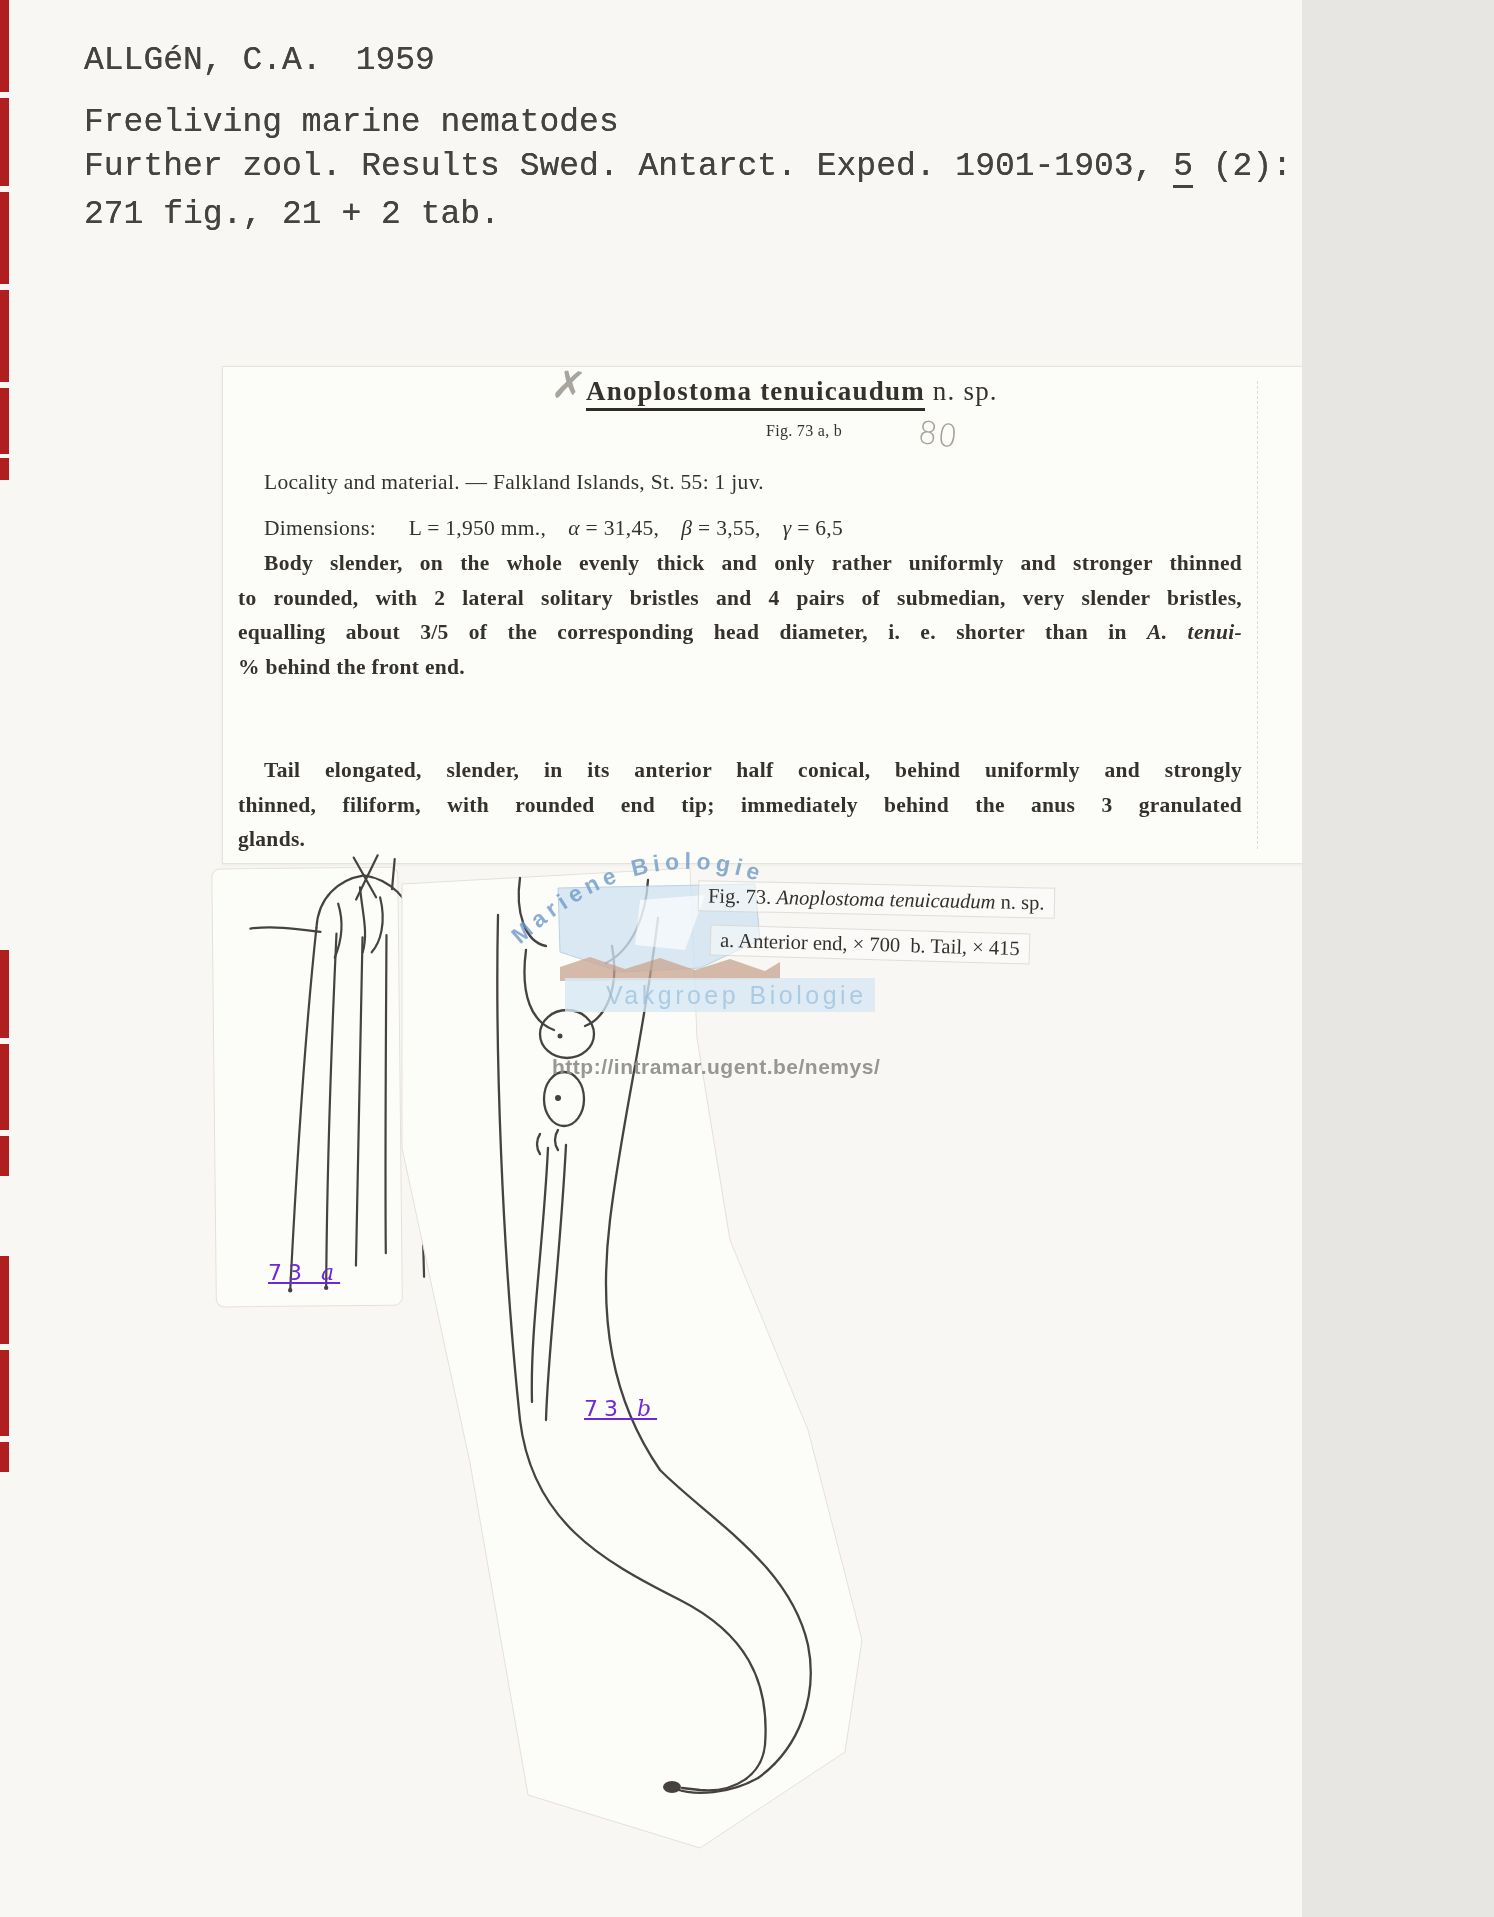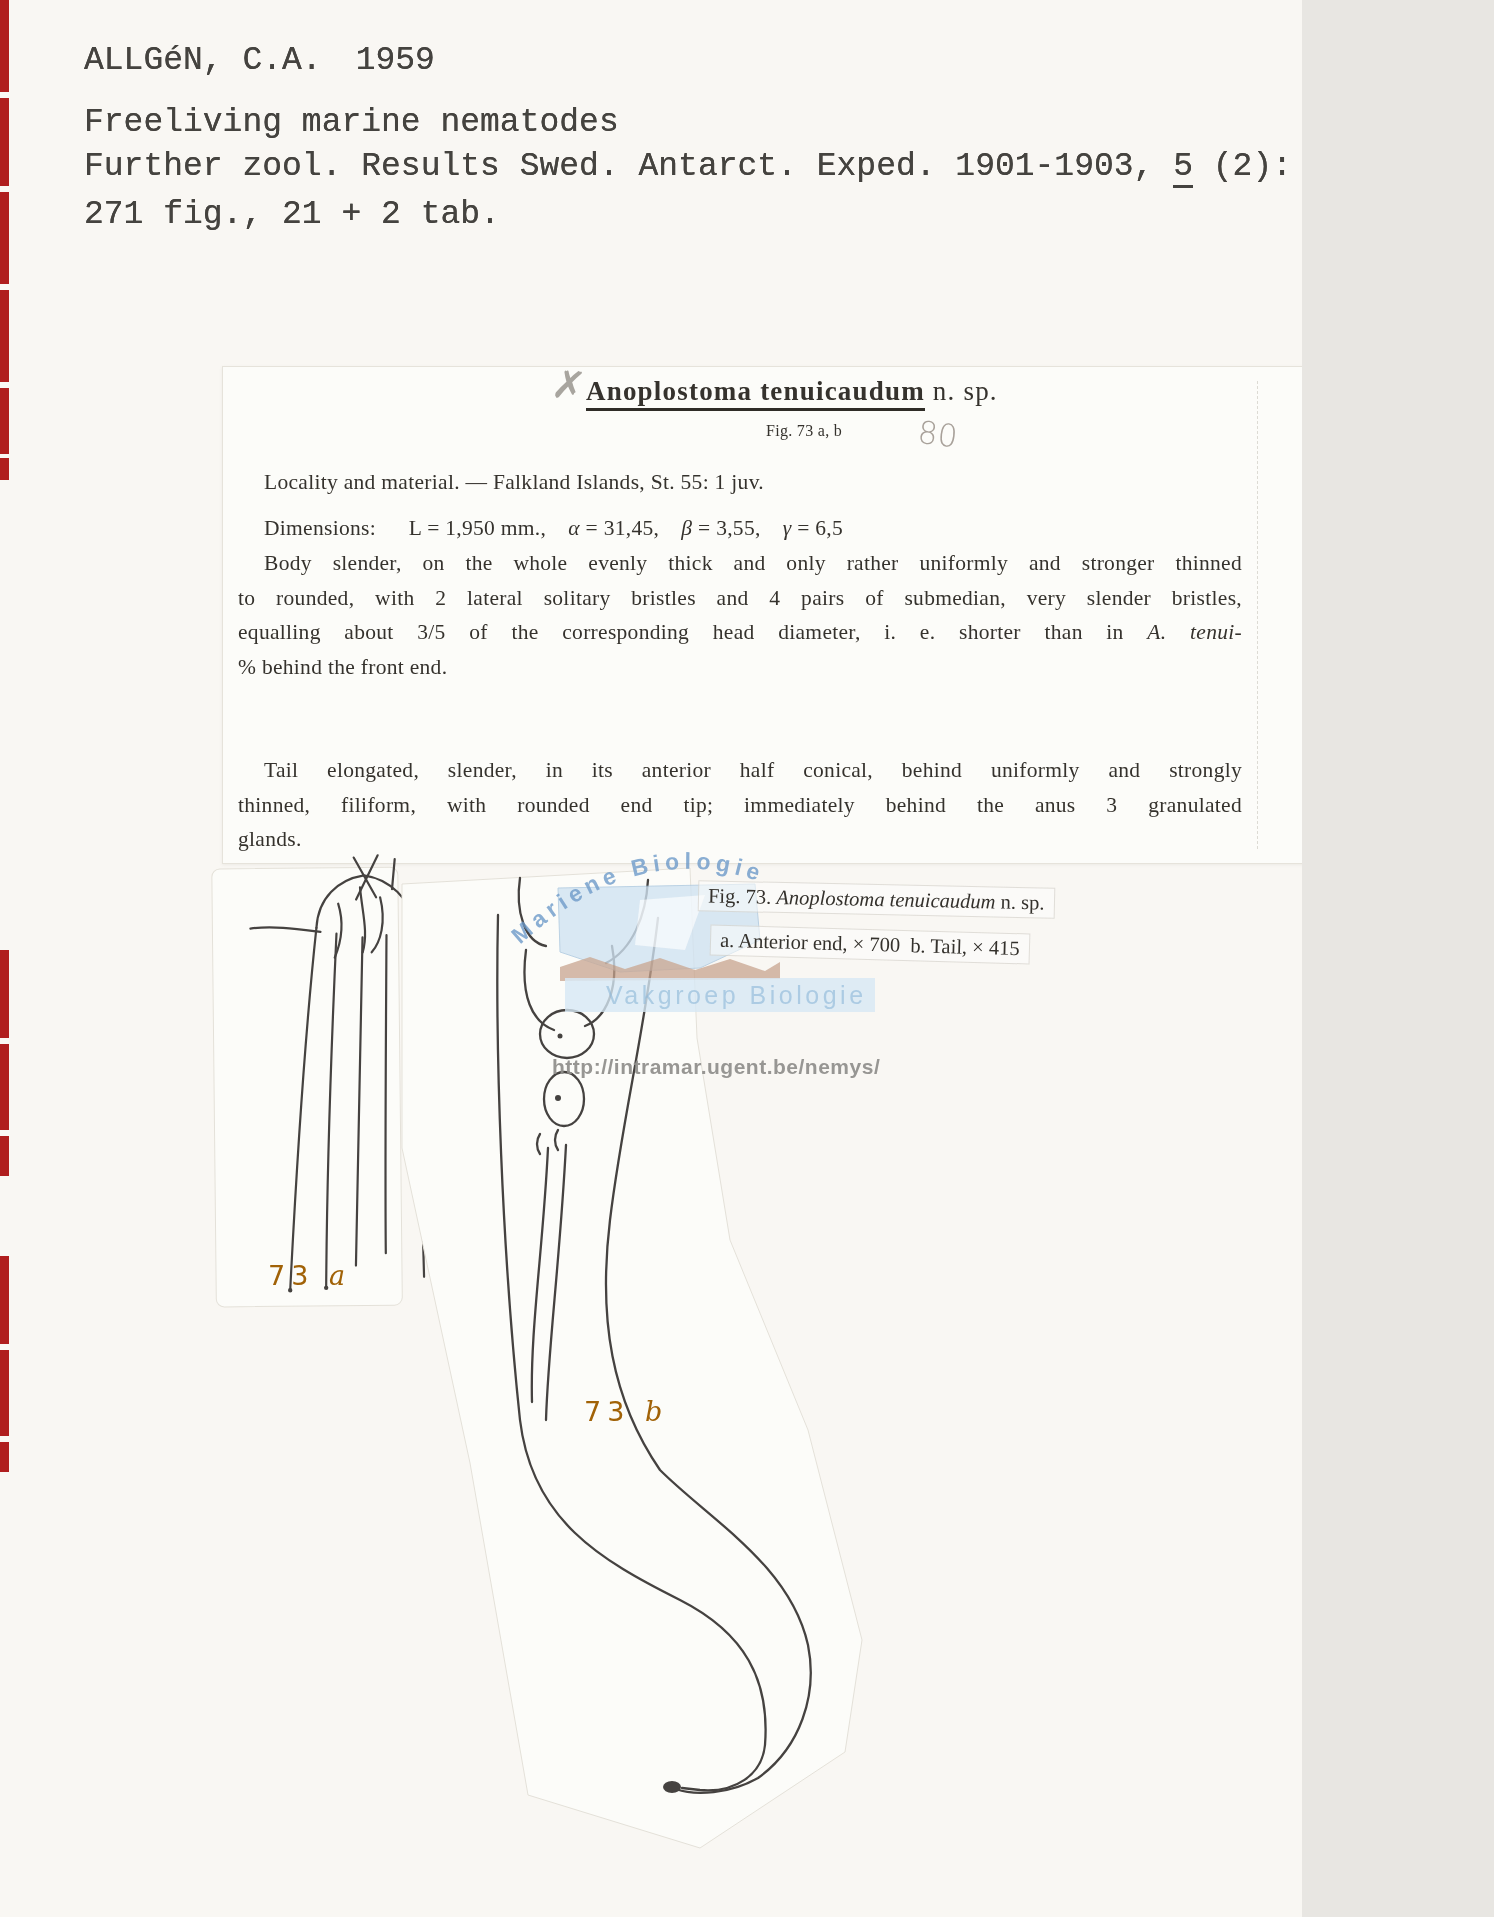--- a/index.html
+++ b/index.html
@@ -23,31 +23,31 @@
   .it{font-style:italic;}
   .ex-title{left:586px;top:376px;font-weight:400;font-size:27px;letter-spacing:1.2px;white-space:pre;}
   .ex-title .bin{font-weight:700;border-bottom:3.5px solid #2f2c27;padding-bottom:2px;}
   .ex-figref{left:766px;top:422px;font-size:16px;}
   .hand-cross{position:absolute;left:552px;top:362px;font-size:40px;color:#8d8881;
         font-family:"DejaVu Sans",sans-serif;transform:rotate(8deg);opacity:.75;font-weight:300;}
   .hand-80{position:absolute;left:918px;top:416px;font-size:31px;color:#a8a19a;
         font-family:"DejaVu Sans",sans-serif;transform:rotate(7deg);font-weight:300;}
   .ex-locality{left:238px;top:470px;width:1004px;text-indent:26px;}
   .ex-dims{left:238px;top:516px;width:1004px;text-indent:26px;white-space:pre-wrap;}
-  .ex-para{position:absolute;left:238px;width:1004px;font-size:21.5px;letter-spacing:.3px;color:#35322d;}
+  .ex-para{position:absolute;left:238px;width:1004px;font-size:21.5px;letter-spacing:.3px;color:#35322d;font-weight:bold;}
   .p1{top:551px}.p2{top:758px}
   .line{height:34.5px;text-align:justify;}
   .line.j{text-align-last:justify;}
   .line.ind{text-indent:26px;}
   
   .fig-svg{position:absolute;}
   .fig-a{left:210px;top:840px;}
   .fig-b{left:390px;top:860px;}
-  .fig-label{position:absolute;font-size:27px;letter-spacing:6px;color:#a16207;
-        font-family:"DejaVu Sans","Liberation Sans",sans-serif;}
+  .fig-label{position:absolute;font-size:22px;letter-spacing:6px;color:#6d28d9;
+        font-family:"DejaVu Sans","Liberation Sans",sans-serif;text-decoration:underline;}
   .fig-label.la{left:268px;top:1260px;}
   .fig-label.lb{left:584px;top:1396px;}
   .fig-label .it{font-family:"DejaVu Serif",serif;}
   
   .watermark{position:absolute;left:480px;top:845px;width:430px;height:220px;opacity:.92;}
   .watermark svg{position:absolute;left:0;top:0;}
   .wm-band-text{position:absolute;left:126px;top:136px;font-size:25px;letter-spacing:3.5px;
         font-family:"Liberation Sans","DejaVu Sans",sans-serif;}
   .wm-url{position:absolute;left:72px;top:170px;font-size:21px;font-weight:bold;letter-spacing:.5px;
         font-family:"Liberation Sans","DejaVu Sans",sans-serif;}

